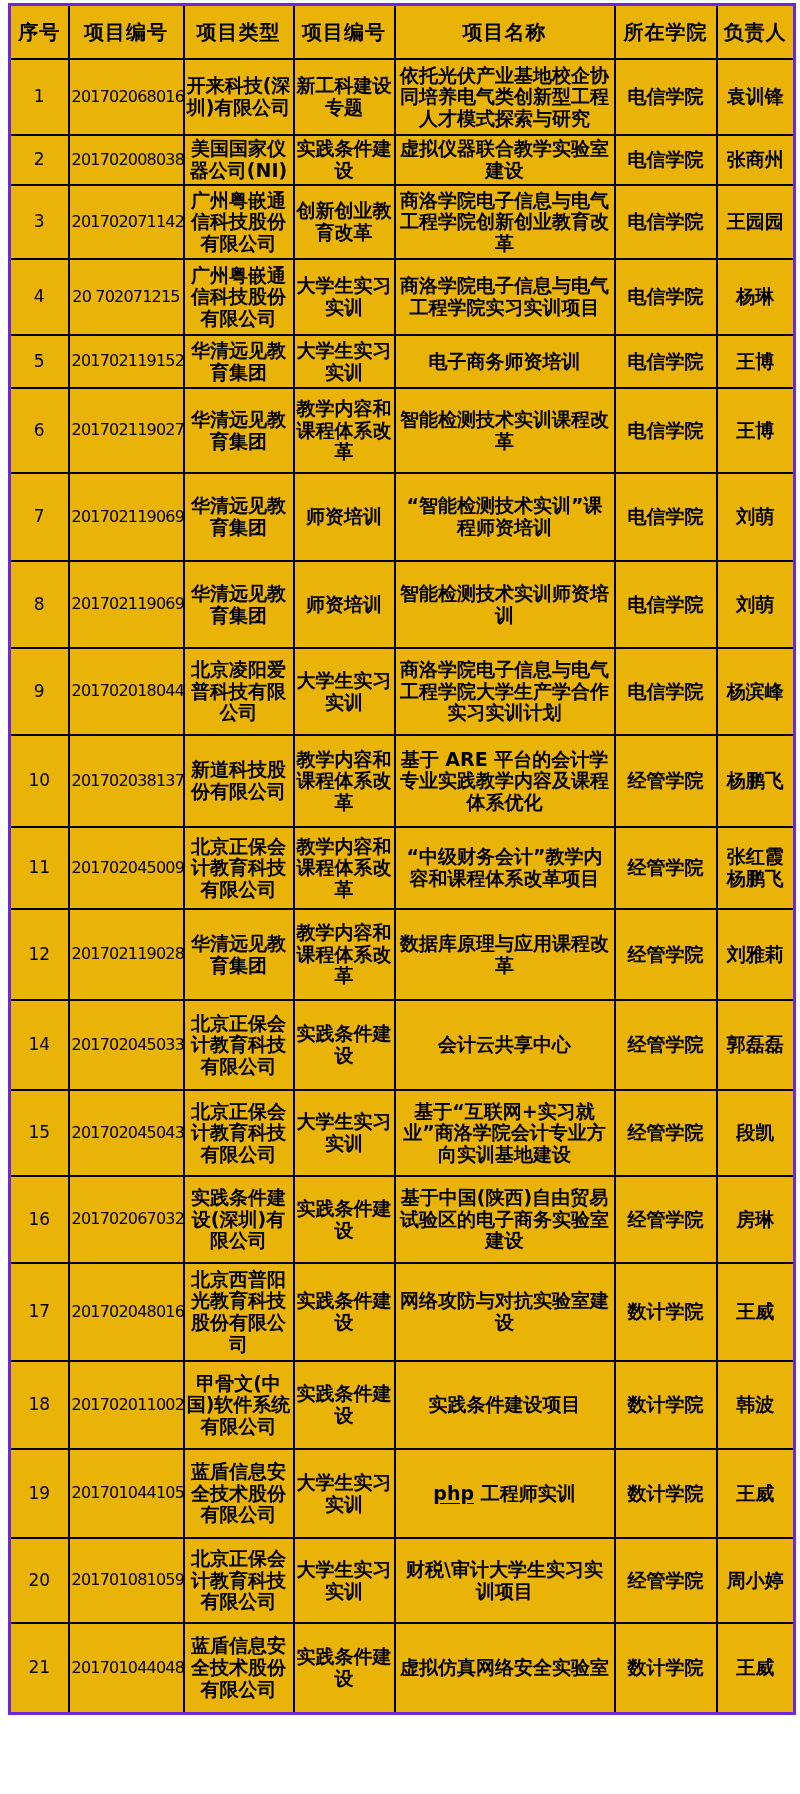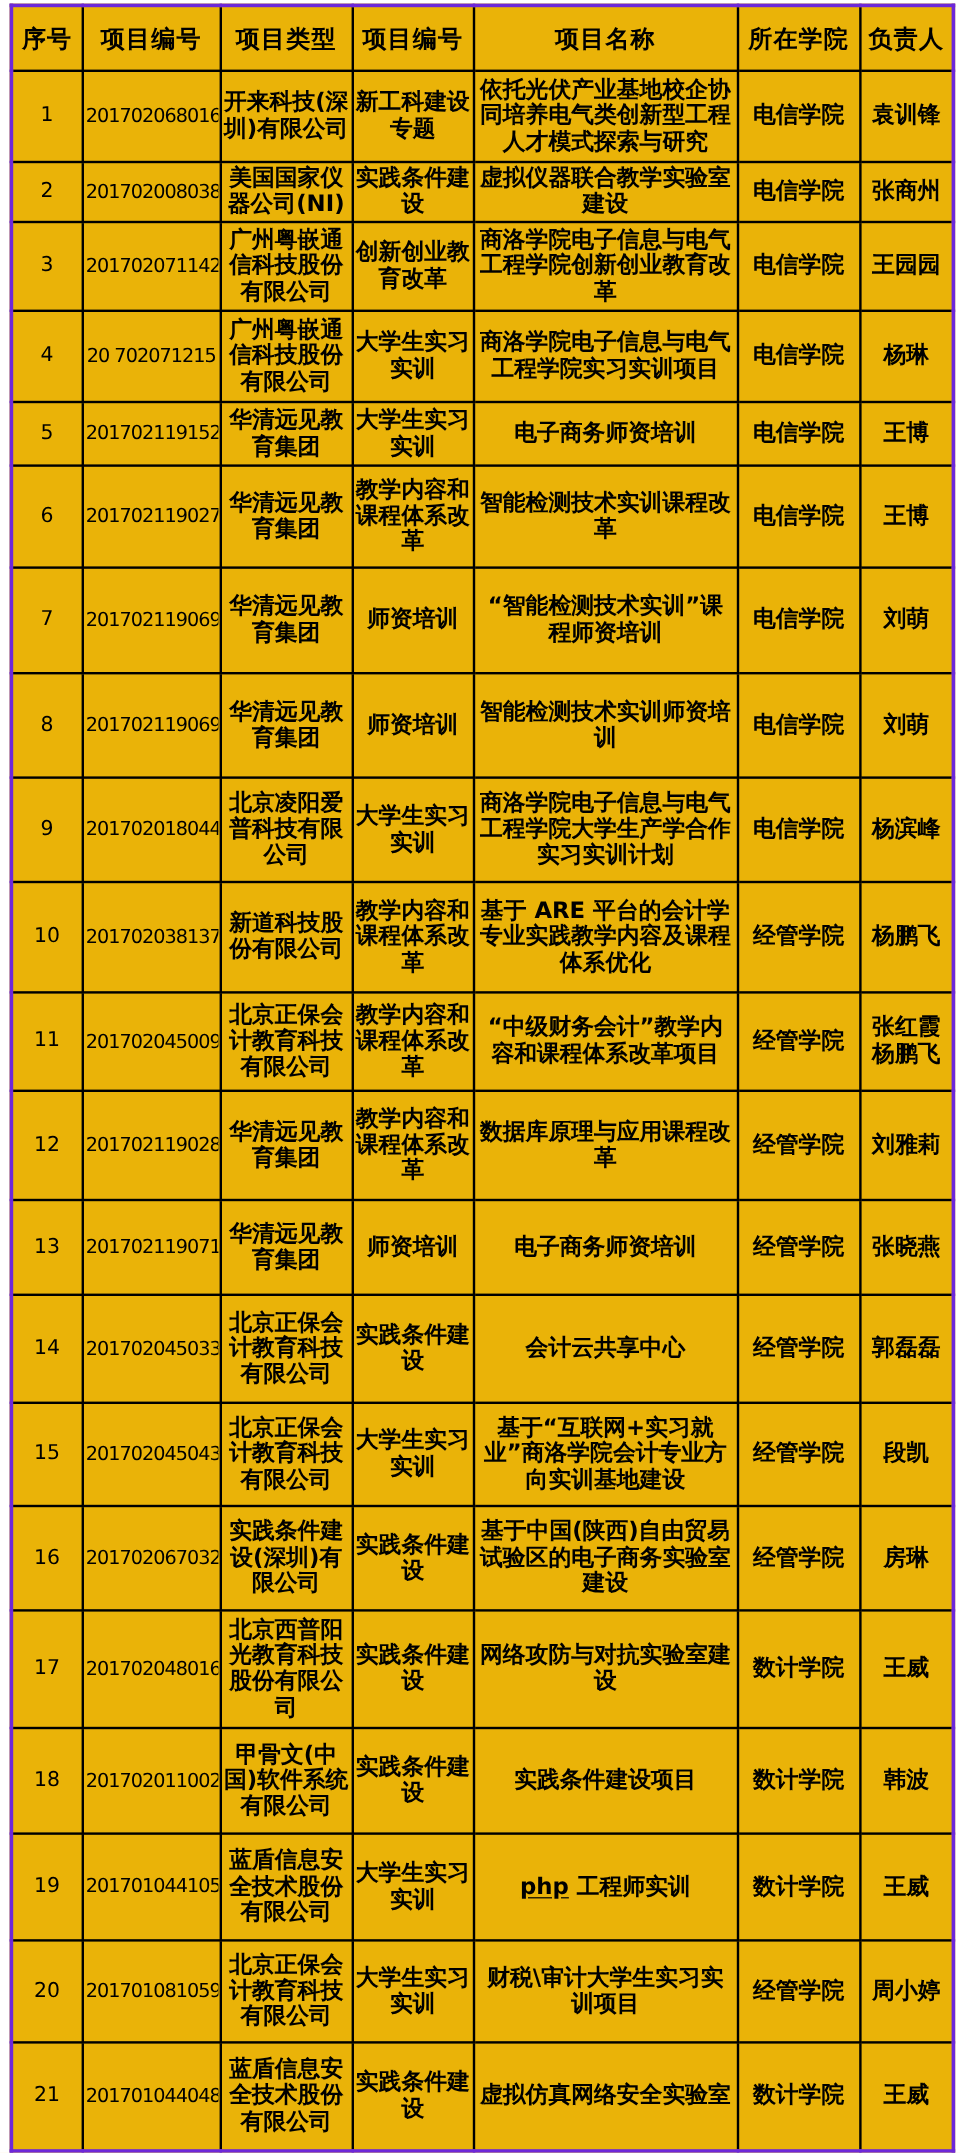--- a/index.html
+++ b/index.html
@@ -44,21 +44,20 @@
   td.c-no {
     font-size: 17px;
     font-weight: 500;
   }
   td.c-code {
     font-size: 16px;
     font-weight: 500;
     letter-spacing: -0.8px;
     padding: 0;
     white-space: nowrap;
-    border-radius: 16px;
   }
   td.c-leader {
     white-space: pre-line;
     margin-top: 32px;
   }
   td.c-name {
     padding: 1px 3px;
   }
   .wavy {
     text-decoration-line: underline;
@@ -205,29 +204,20 @@
         </tr>
         <tr style="height: 91px;">
           <td class="c-no">12</td>
           <td class="c-code">201702119028</td>
           <td class="c-company">华清远见教育集团</td>
           <td class="c-type">教学内容和课程体系改革</td>
           <td class="c-name">数据库原理与应用课程改革</td>
           <td class="c-college">经管学院</td>
           <td class="c-leader">刘雅莉</td>
         </tr>
-        <tr style="height: 79px;">
-          <td class="c-no">13</td>
-          <td class="c-code">201702119071</td>
-          <td class="c-company">华清远见教育集团</td>
-          <td class="c-type">师资培训</td>
-          <td class="c-name">电子商务师资培训</td>
-          <td class="c-college">经管学院</td>
-          <td class="c-leader">张晓燕</td>
-        </tr>
         <tr style="height: 90px;">
           <td class="c-no">14</td>
           <td class="c-code">201702045033</td>
           <td class="c-company">北京正保会计教育科技有限公司</td>
           <td class="c-type">实践条件建设</td>
           <td class="c-name">会计云共享中心</td>
           <td class="c-college">经管学院</td>
           <td class="c-leader">郭磊磊</td>
         </tr>
         <tr style="height: 86px;">

